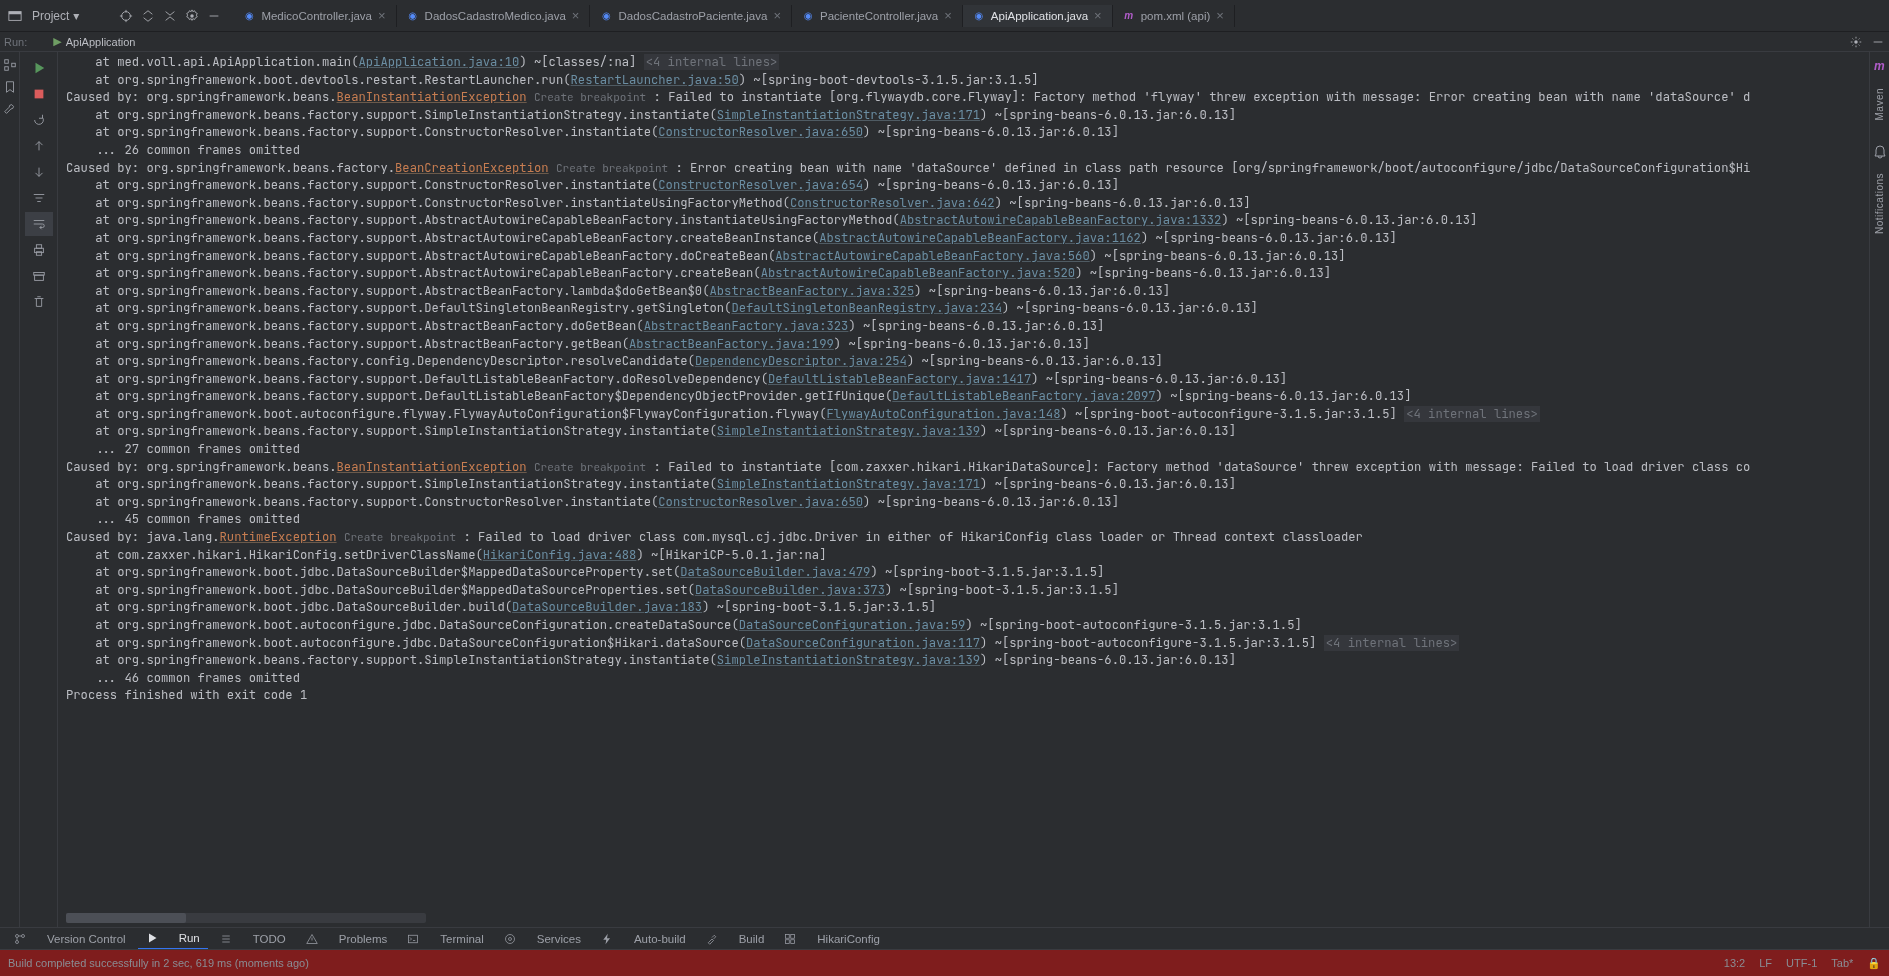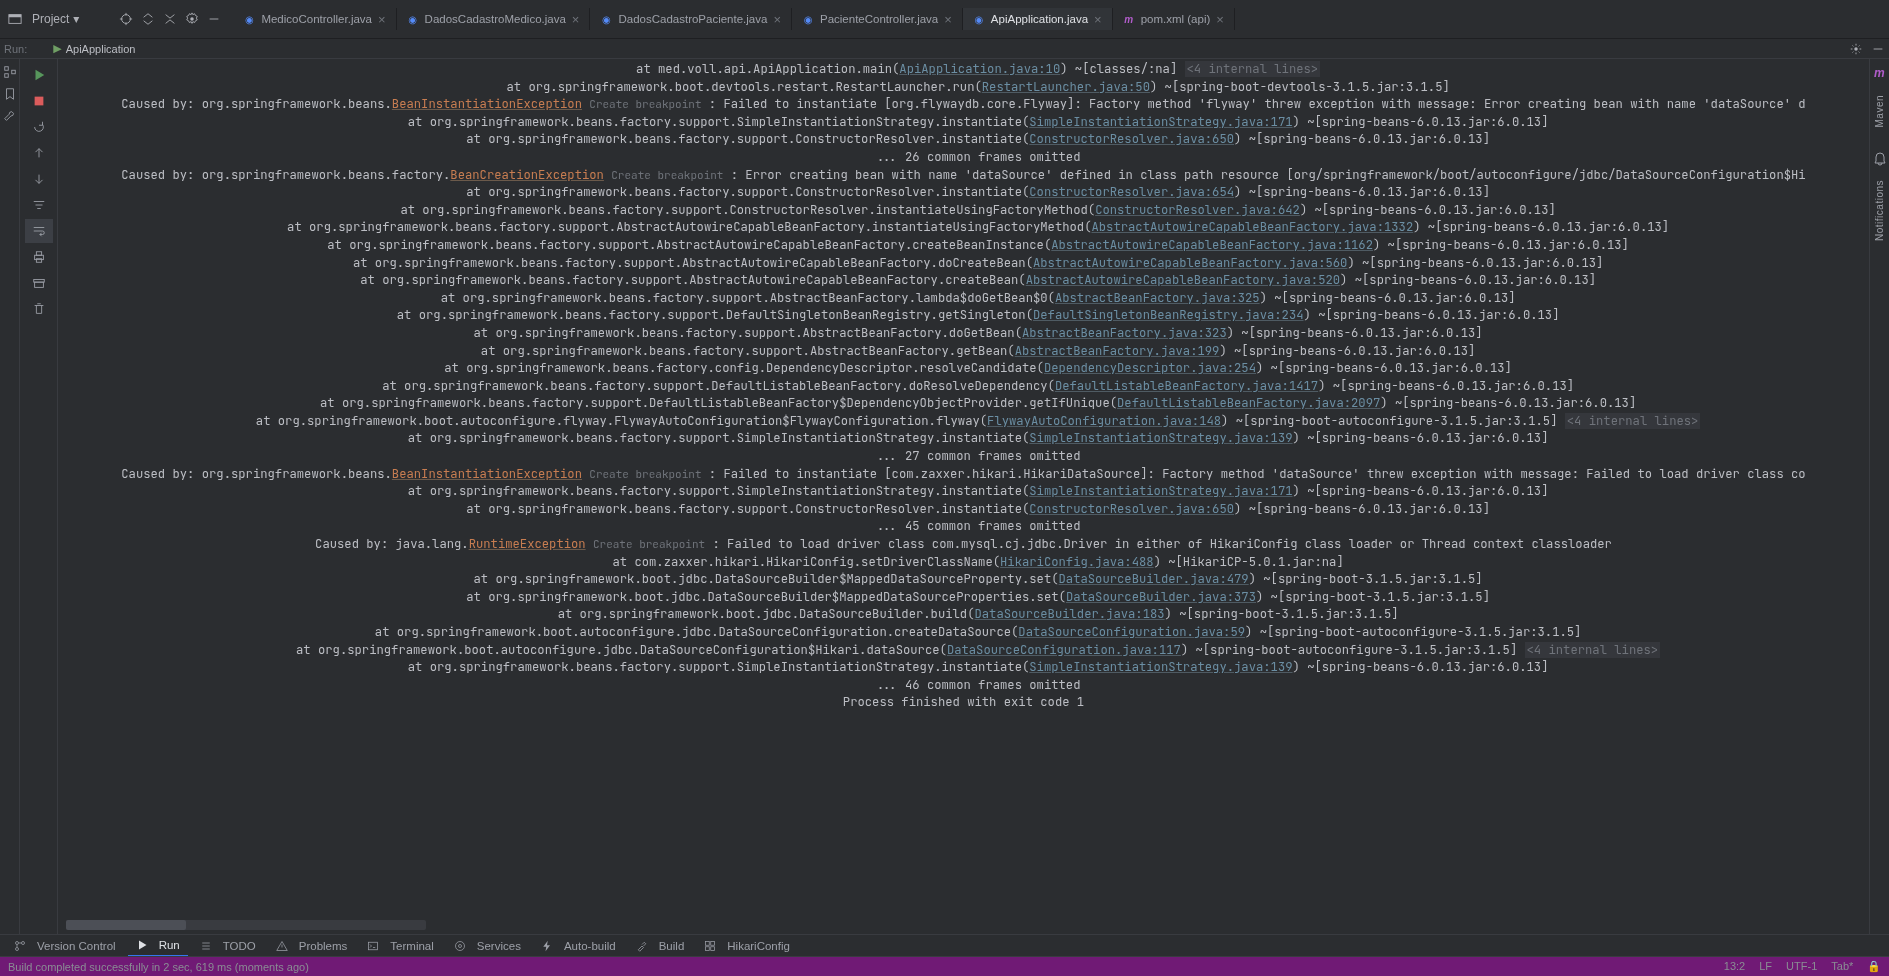--- a/index.html
+++ b/index.html
@@ -8,21 +8,21 @@
   color: #bcbec4;
   font-family: "Segoe UI", Arial, sans-serif;
   font-size: 12px;
   width: 1889px;
   height: 976px;
   overflow: hidden;
   display: flex;
   flex-direction: column;
 }
 .topbar {
-  height: 39px;
+  height: 32px;
   background: #2b2d30;
   border-bottom: 1px solid #1e1f22;
   display: flex;
   align-items: center;
   padding: 0 4px;
 }
 .tool-btn { width: 22px; height: 22px; display:flex; align-items:center; justify-content:center; color:#aeb0b6; cursor:pointer; }
 .tool-btn svg { width:14px; height:14px; }
 .proj-btn { display:flex; align-items:center; gap:4px; padding:0 6px; height:22px; color:#aeb0b6; cursor:pointer;}
 .sep-flex { width: 30px; }
@@ -44,21 +44,21 @@
 .subbar-label { color:#6f737a; margin-right:22px;}
 .subbar-run { display:flex; align-items:center; gap:4px; padding:0 4px;}
 .subbar-run .gicon{ color:#6f9e64; }
 .content { flex:1; display:flex; overflow:hidden;}
 .gutter { width:38px; background:#2b2d30; display:flex; flex-direction:column; align-items:center; padding-top:4px; border-right:1px solid #393b40;}
 .gbtn { width:28px; height:24px; display:flex; align-items:center; justify-content:center; color:#9da0a8; margin-bottom:2px; cursor:pointer;}
 .gbtn.active { background:#3c3f45; }
 .gbtn svg { width:14px; height:14px; }
 .green { color:#57965c; }
 .red { color:#db5c5c; }
-.console-wrap { flex:1; overflow:hidden; position:relative;text-align:center;}
+.console-wrap { flex:1; overflow:hidden; position:relative;}
 .console {
   position:absolute; inset:0;
   font-family: "JetBrains Mono","Consolas",monospace;
   font-size: 12.2px;
   line-height: 17.6px;
   color:#bcbec4;
   white-space: pre;
   padding: 2px 8px 20px 8px;
   overflow-x:auto;
   overflow-y:hidden;
@@ -71,25 +71,25 @@
 .hscroll {
   position:absolute; left:8px; bottom:4px; width:360px; height:10px; background:#393b40; border-radius:2px;
 }
 .hscroll::before { content:""; position:absolute; left:0; top:0; width:120px; height:10px; background:#4c4f56; border-radius:2px;}
 .right-rail { width:20px; background:#2b2d30; border-left:1px solid #393b40; display:flex; flex-direction:column; align-items:center; padding-top:6px; gap:6px;}
 .right-rail .rbtn { width:16px; height:16px; color:#9da0a8; cursor:pointer;}
 .right-rail .vtext { writing-mode: vertical-rl; transform: rotate(180deg); font-size:10px; color:#9da0a8; margin-top:8px; letter-spacing:0.5px;}
 .bottom-tabs {
   height:22px; background:#2b2d30; border-top:1px solid #393b40; display:flex; align-items:center; padding:0 6px; gap:4px;
 }
-.btab { display:flex; align-items:center; gap:11px; padding:0 8px; height:22px; color:#9da0a8; font-size:11.5px; cursor:pointer;}
+.btab { display:flex; align-items:center; gap:21px; padding:0 8px; height:22px; color:#9da0a8; font-size:11.5px; cursor:pointer;}
 .btab.active { color:#dfe1e5; border-bottom:2px solid #3574f0; height:22px;}
 .btab svg{ width:12px;height:12px;}
 .status {
-  height:20px; background:#701a75; border-top:1px solid #393b40; display:flex; align-items:center; justify-content:space-between; padding:0 8px; font-size:11px; color:#8a8d94;
+  height:27px; background:#7f1d1d; border-top:1px solid #393b40; display:flex; align-items:center; justify-content:space-between; padding:0 8px; font-size:11px; color:#8a8d94;
 }
 .status .rgroup { display:flex; gap:14px;}
 .left-side-rail { width:20px; background:#2b2d30; border-right:1px solid #393b40; display:flex; flex-direction:column; align-items:center; padding-top:6px;}
 .left-side-rail .rbtn{ color:#9da0a8; width:14px; height:14px;}
 </style>
 </head>
 <body>
 
 <div class="topbar">
   <div class="tool-btn">

